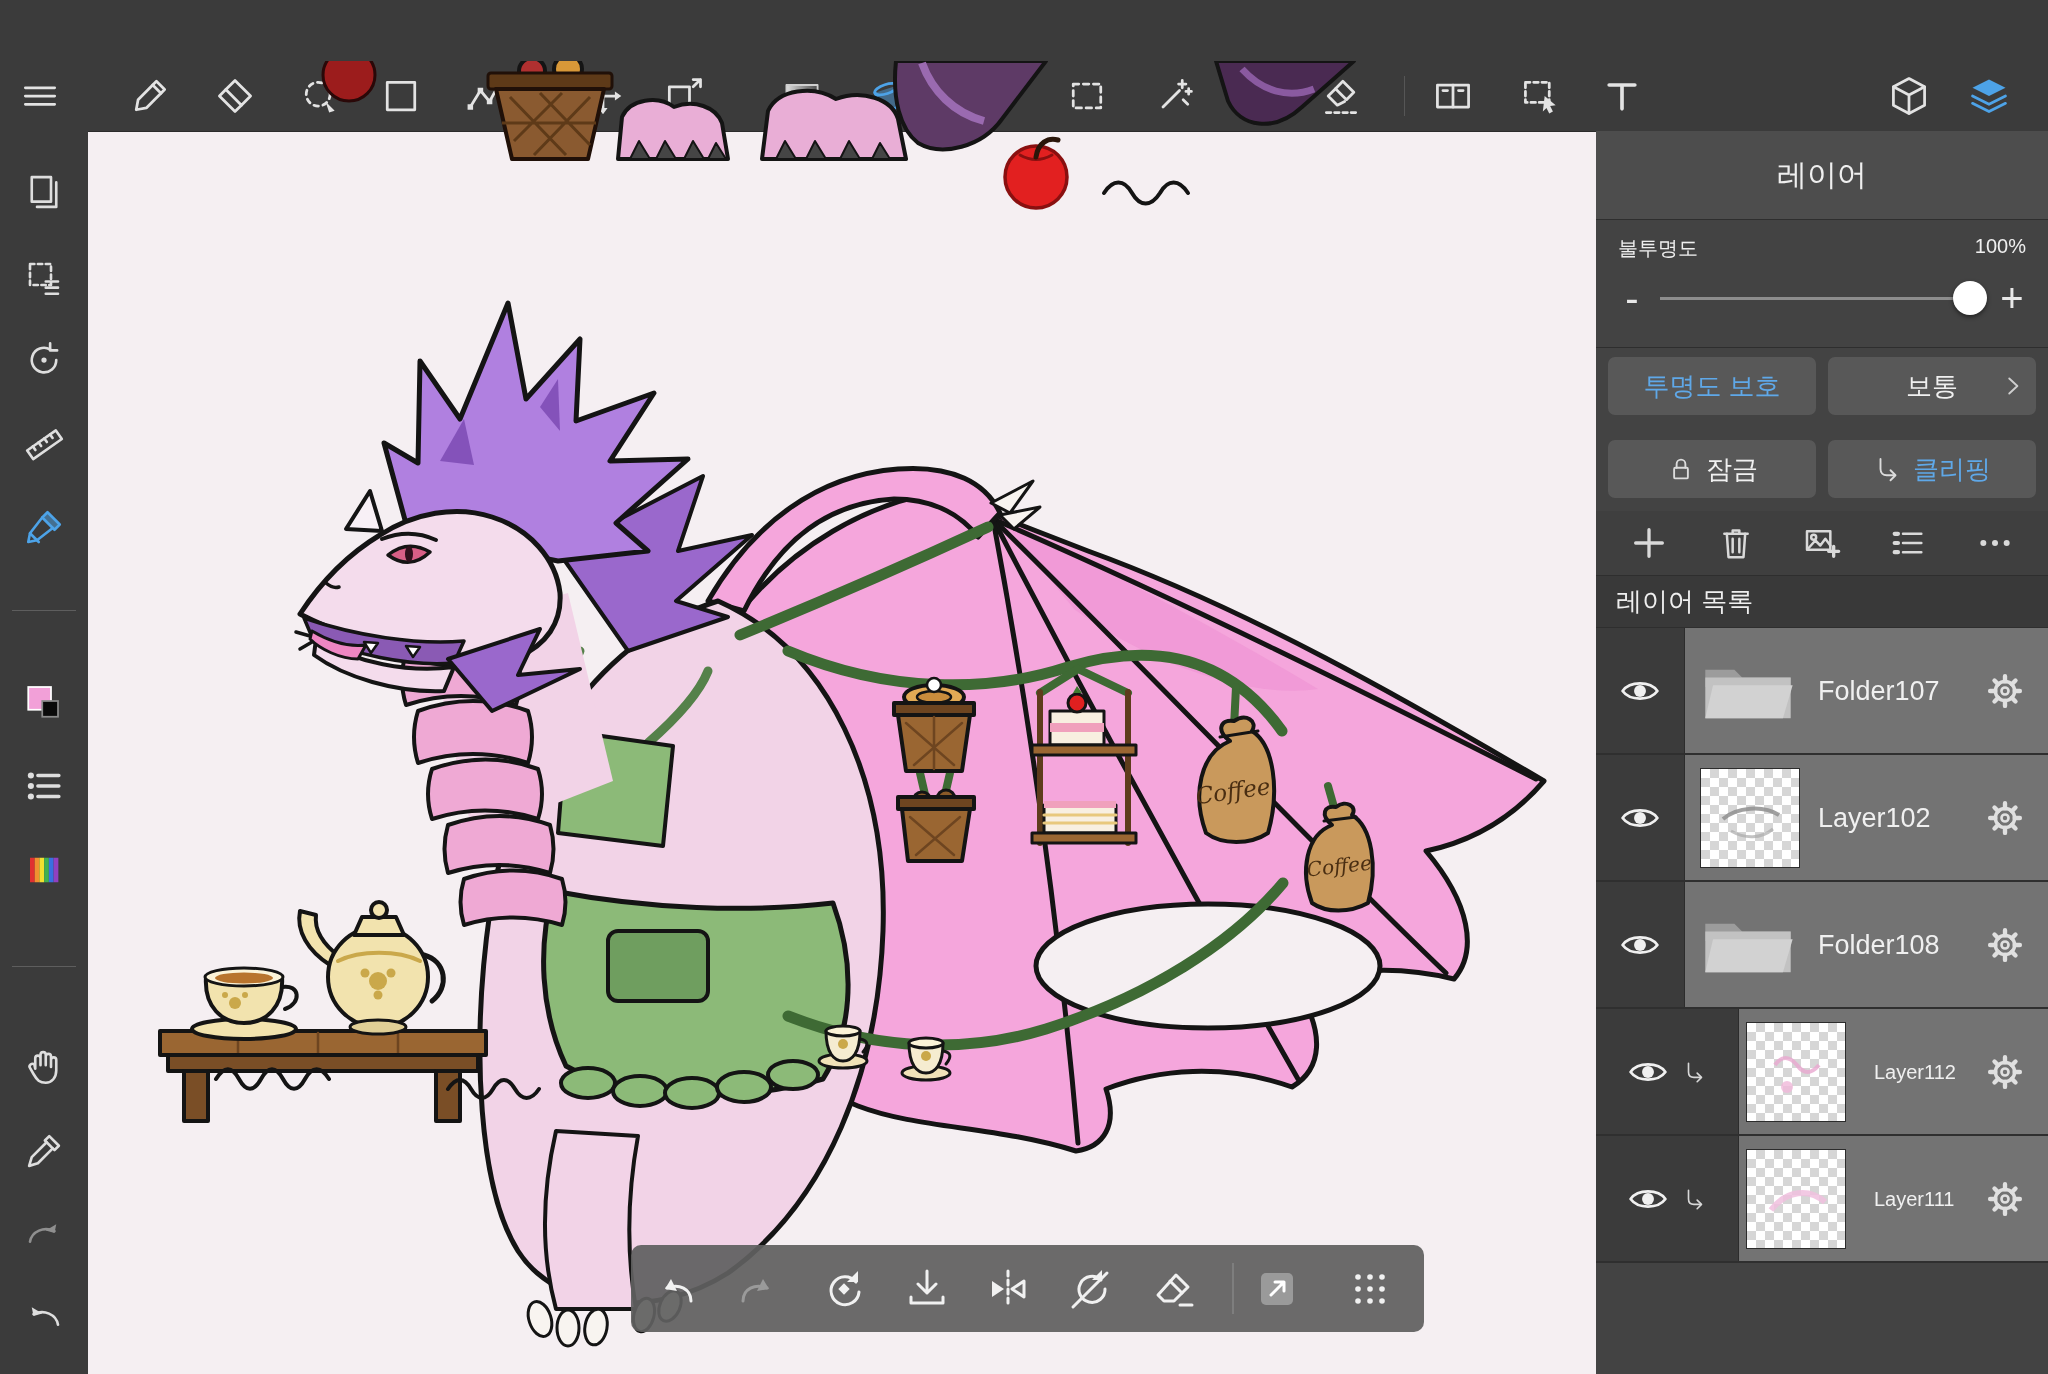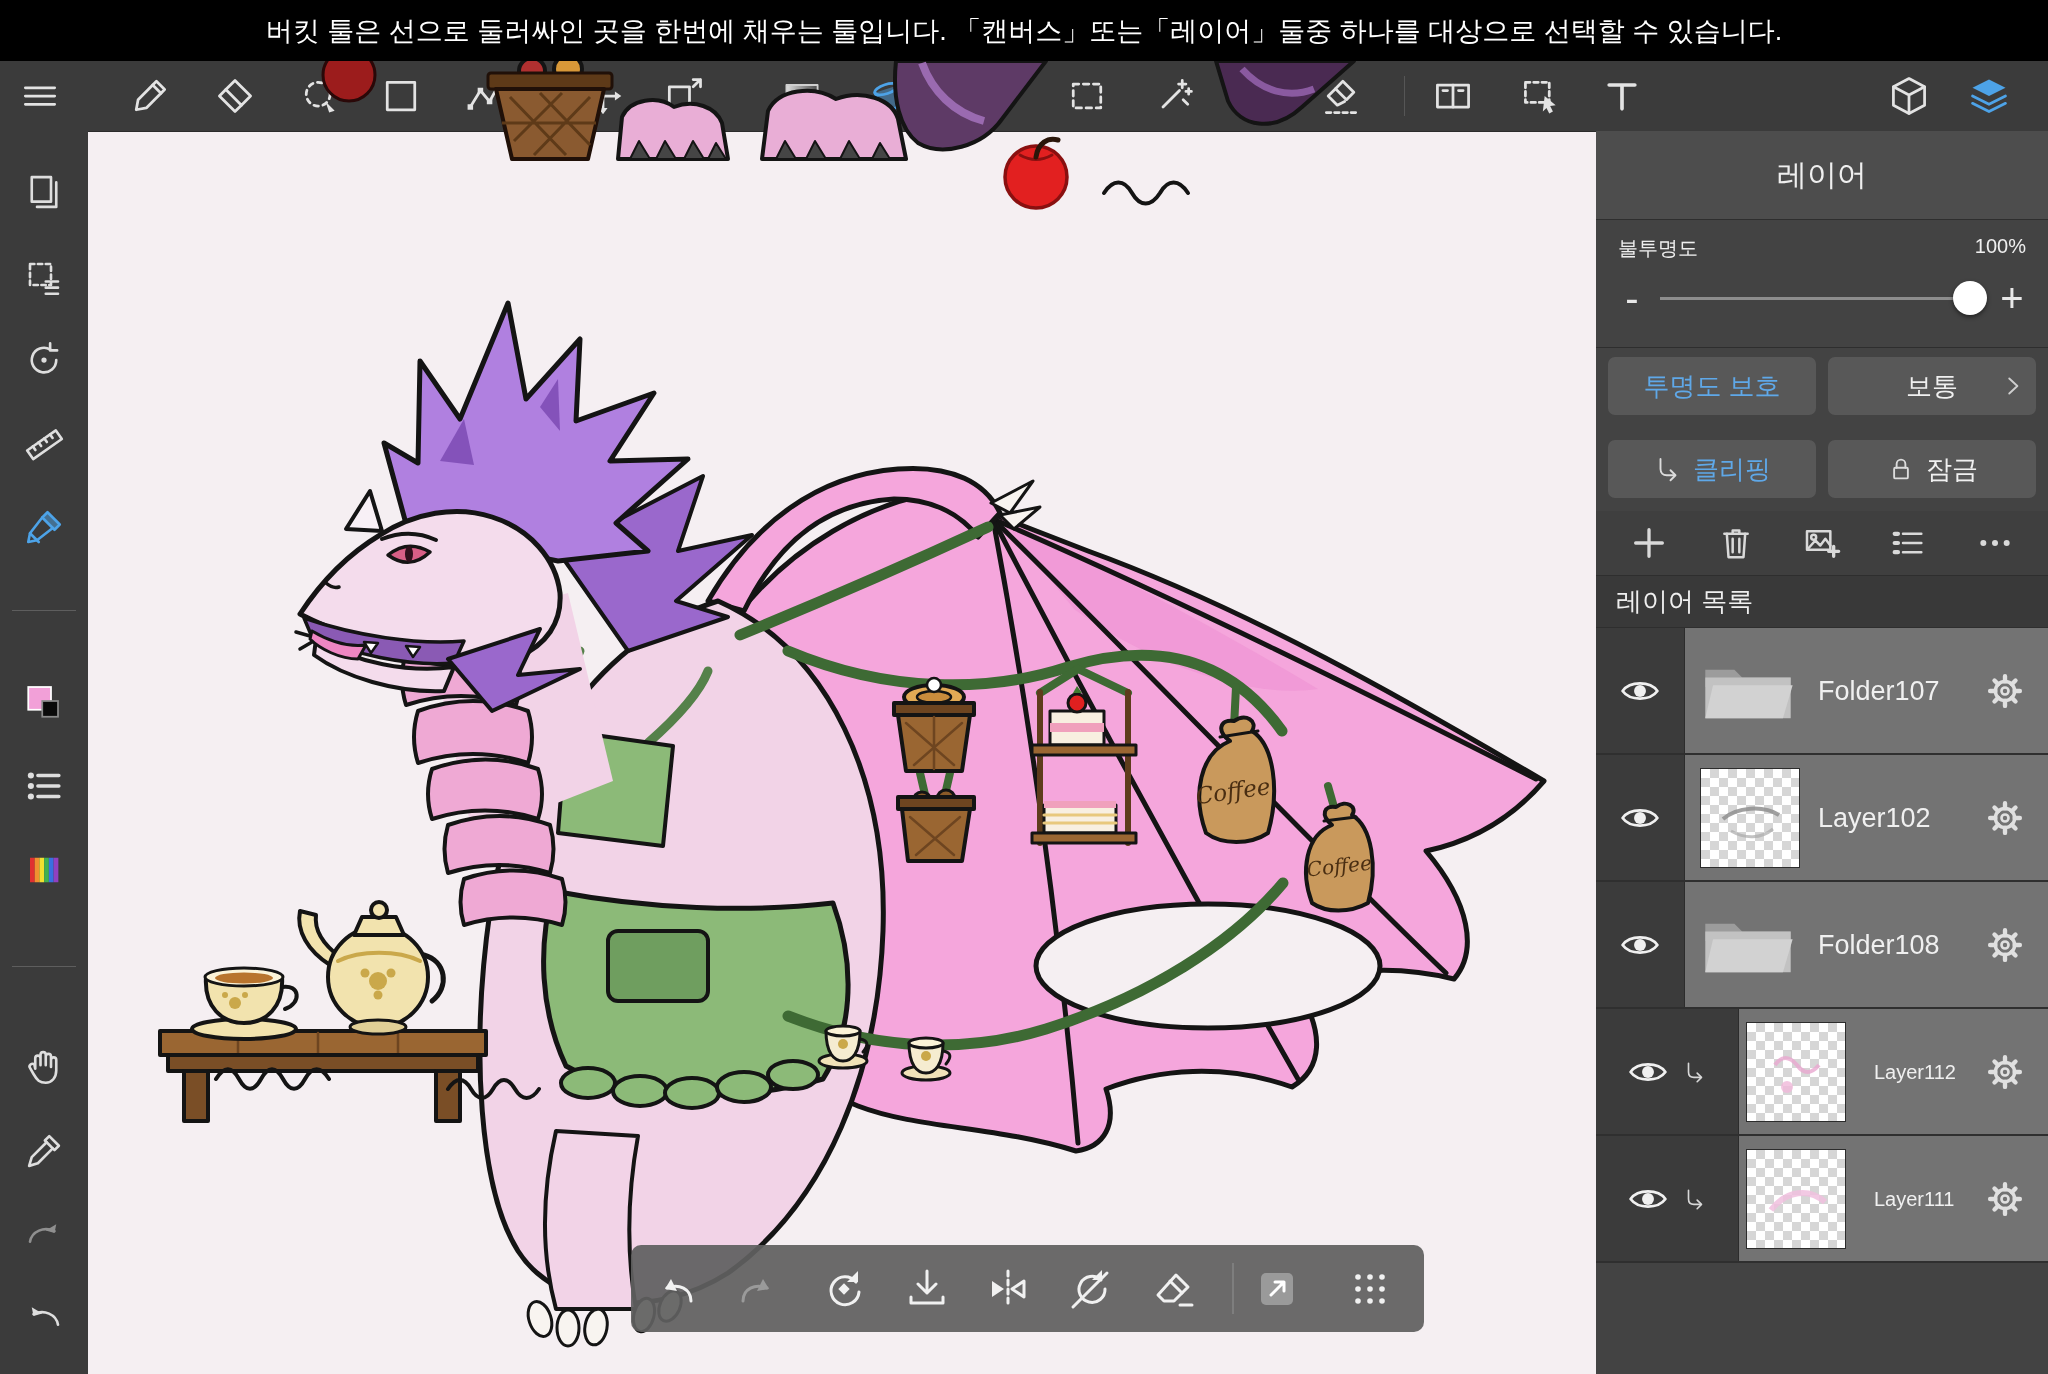--- a/index.html
+++ b/index.html
@@ -328,23 +328,20 @@
         <circle cx="36" cy="24" r="2.8"></circle>
         <circle cx="12" cy="36" r="2.8"></circle>
         <circle cx="24" cy="36" r="2.8"></circle>
         <circle cx="36" cy="36" r="2.8"></circle>
       </g>
     </symbol>
 </svg>
 
 <div class="screen">
 
-  <div class="topbar">
-    <span>버킷 툴은 선으로 둘러싸인 곳을 한번에 채우는 툴입니다. 「캔버스」또는「레이어」둘중 하나를 대상으로 선택할 수 있습니다.</span>
-  </div>
 
   <div class="toolbar">
     <button class="tool" style="left:18px"><svg class="icon">
           <use href="#i-menu"></use>
         </svg></button>
     <button class="tool" style="left:128px"><svg class="icon">
           <use href="#i-brush"></use>
         </svg></button>
     <button class="tool" style="left:213px"><svg class="icon">
           <use href="#i-eraser"></use>
@@ -691,29 +688,29 @@
         <span class="blue-text">투명도 보호</span>
       </button>
       <button class="panel-btn mode-btn">
         <span>보통</span>
         <svg class="icon chev">
             <use href="#i-chev"></use>
           </svg>
       </button>
       <button class="panel-btn">
         <svg class="icon bicon">
-            <use href="#i-clip"></use>
-          </svg>
-        <span class="blue-text">클리핑</span>
+            <use href="#i-lock"></use>
+          </svg>
+        <span>잠금</span>
       </button>
       <button class="panel-btn">
         <svg class="icon bicon">
-            <use href="#i-lock"></use>
-          </svg>
-        <span>잠금</span>
+            <use href="#i-clip"></use>
+          </svg>
+        <span class="blue-text">클리핑</span>
       </button>
     </div>
 
     <div class="layer-actions">
       <button class="la-btn"><svg class="icon">
             <use href="#i-plus"></use>
           </svg></button>
       <button class="la-btn"><svg class="icon">
             <use href="#i-trash"></use>
           </svg></button>

